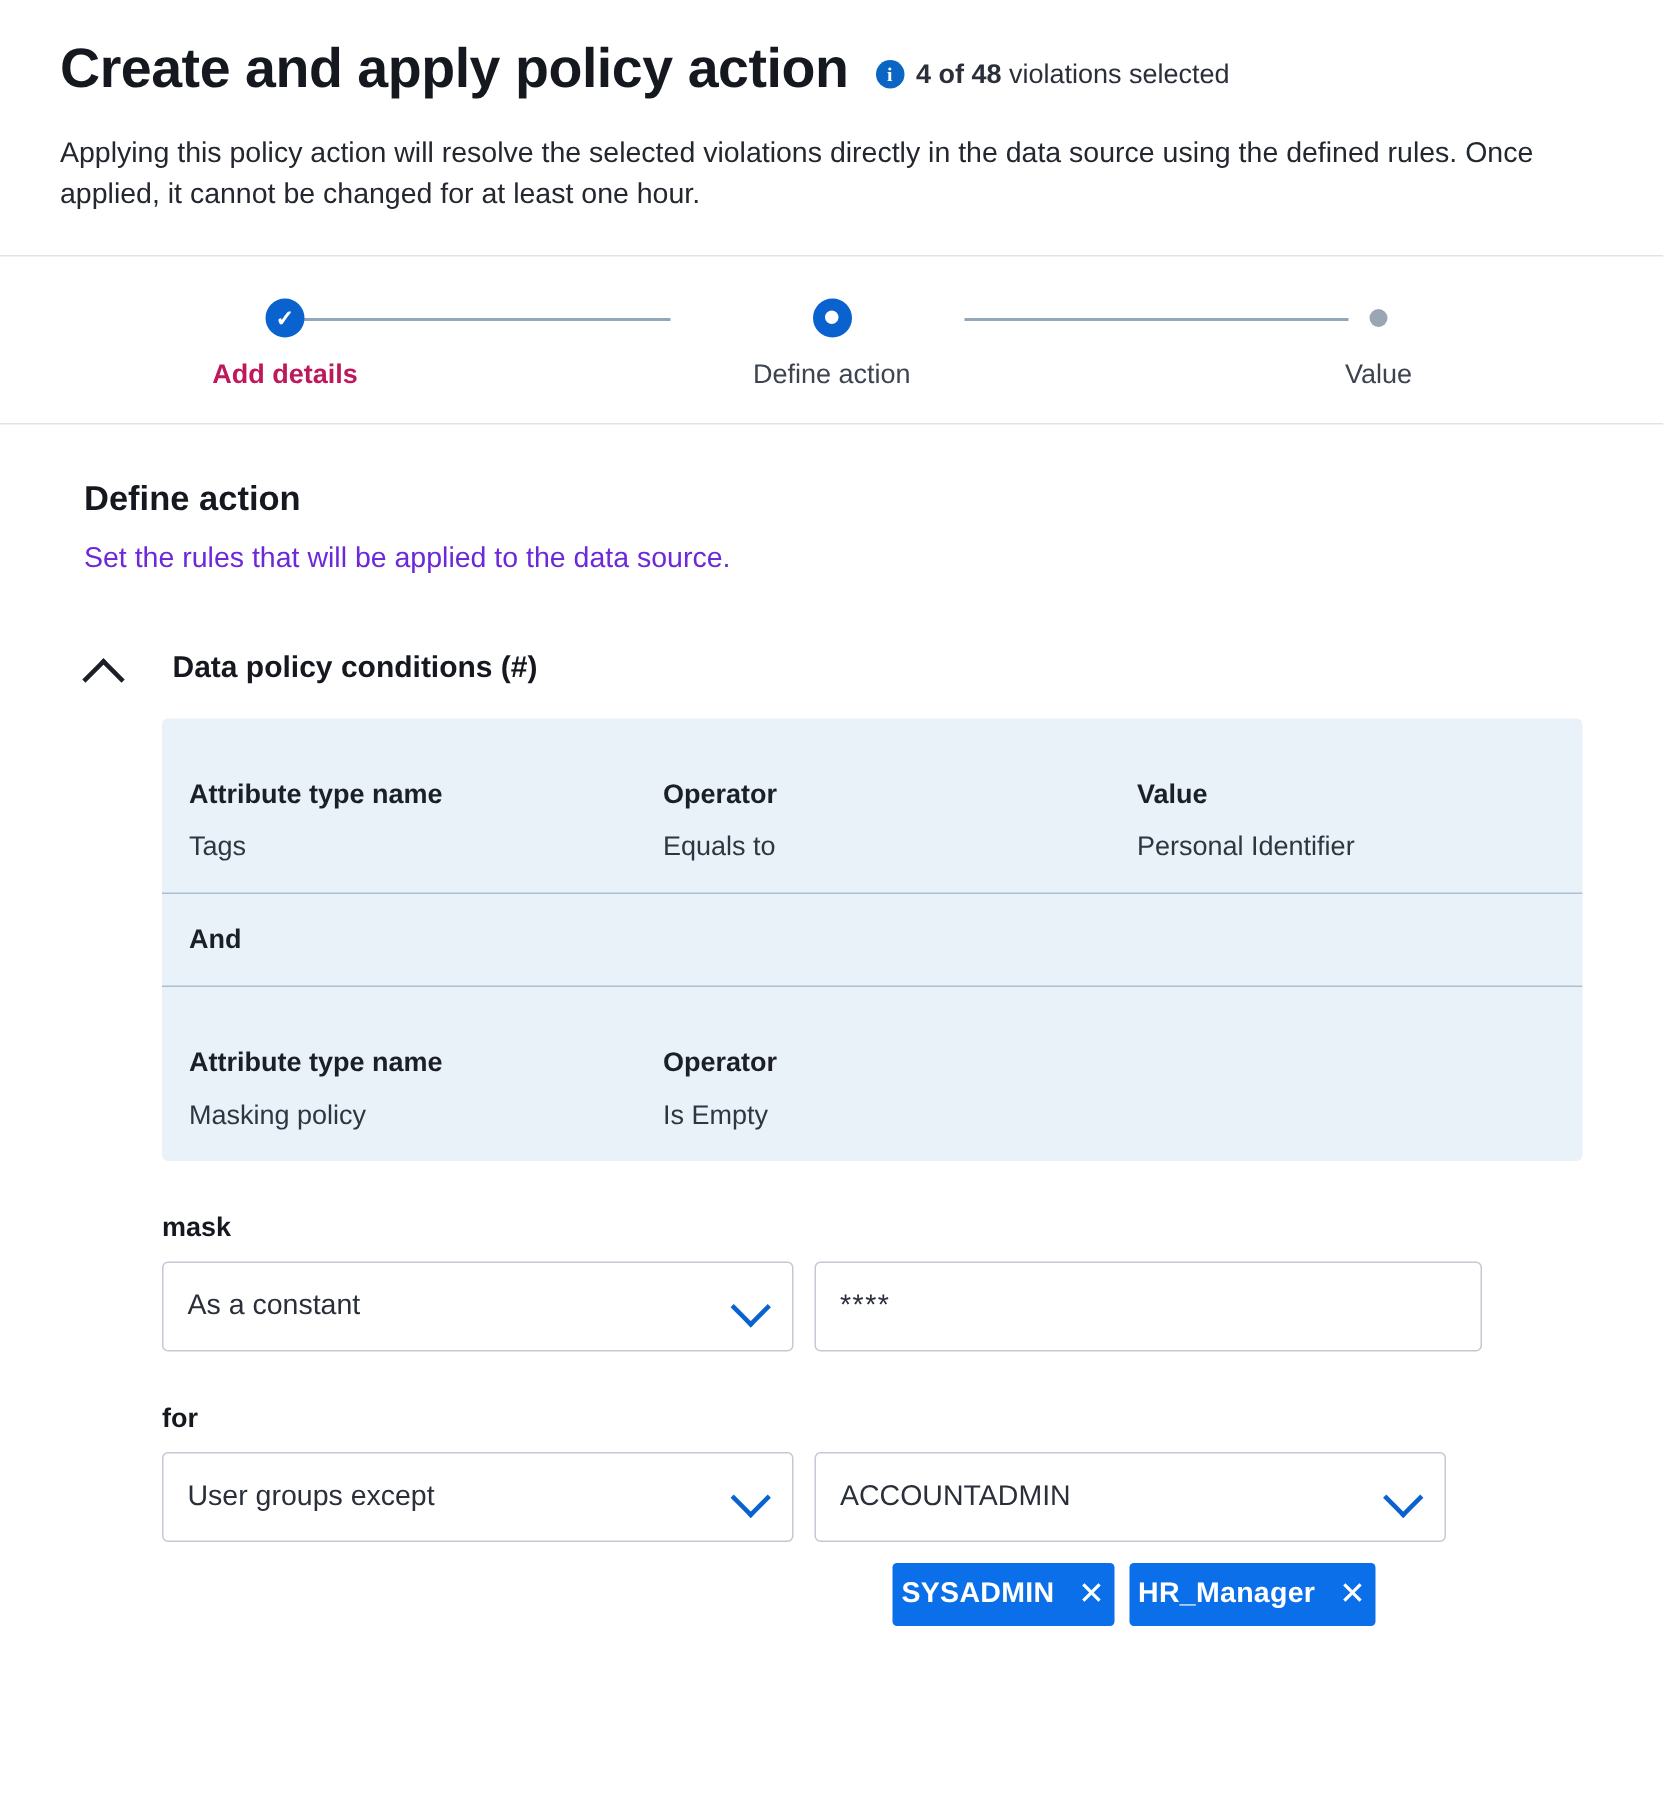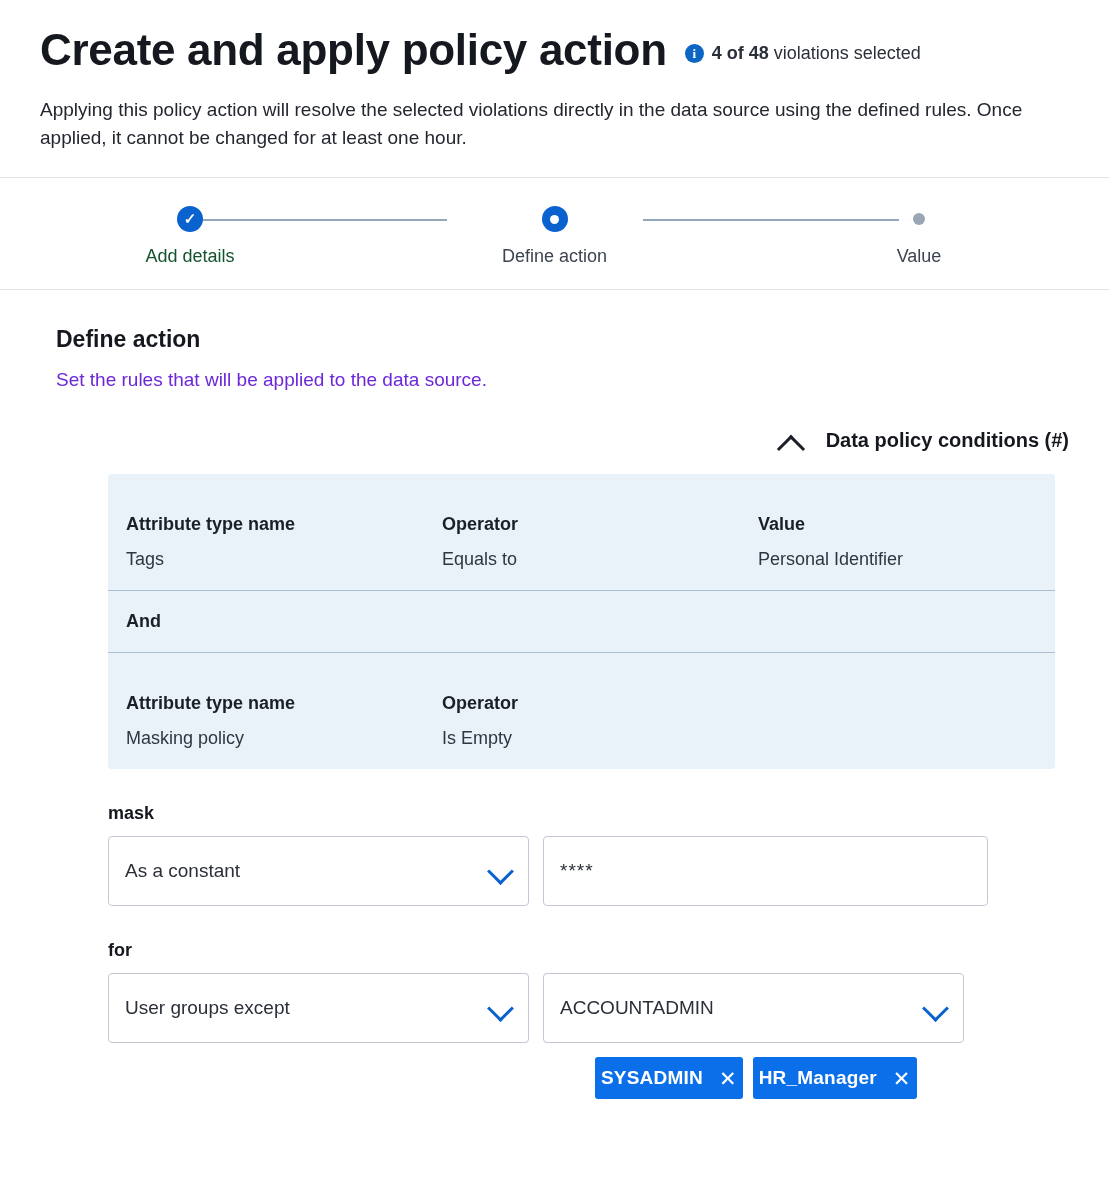--- a/index.html
+++ b/index.html
@@ -19,21 +19,21 @@
   
   .header {
     padding: 26px 40px 26px 40px;
   }
   .title-row {
     display: flex;
     align-items: center;
     gap: 18px;
   }
   .page-title {
-    font-size: 44px;
+    font-size: 37px;
     font-weight: bold;
     letter-spacing: -0.3px;
     color: #15181f;
     margin: 0;
     line-height: 1.1;
   }
   .info-badge {
     display: flex;
     align-items: center;
     gap: 8px;
@@ -119,22 +119,22 @@
     height: 12px;
     background: #9aa6b4;
     margin: 7px 0;
   }
   .step-label {
     margin-top: 14px;
     font-size: 18px;
     color: #3d4450;
   }
   .step-label.active {
-    font-weight: normal;
-    color: #14532d;
+    font-weight: bold;
+    color: #be185d;
   }
   .step-line {
     position: absolute;
     top: 13px;
     height: 2px;
     background: #93a7bb;
     z-index: 1;
   }
   .line-1 { left: 102px; right: 562px; }
   .line-2 { left: 543px; right: 110px; }
@@ -151,23 +151,22 @@
   }
   .section-sub {
     font-size: 19px;
     color: #6d28d9;
     margin: 16px 0 0 0;
   }
 
   .collapsible-head {
     display: flex;
     align-items: center;
-    gap: 22px;
-    margin-top: 38px;
-    justify-content: flex-end;
+    gap: 33px;
+    margin-top: 50px;
   }
   .chevron-up {
     width: 26px;
     height: 16px;
     position: relative;
     flex: none;
   }
   .chevron-up::before {
     content: "";
     position: absolute;
@@ -226,21 +225,21 @@
     font-size: 18px;
     font-weight: bold;
     color: #15181f;
     margin-bottom: 12px;
   }
   .field-row {
     display: flex;
     gap: 14px;
   }
   .control {
-    height: 70px;
+    height: 60px;
     border: 1px solid #c2c9d2;
     border-radius: 4px;
     background: #ffffff;
     display: flex;
     align-items: center;
     padding: 0 16px;
     font-size: 19px;
     color: #2a2f39;
   }
   .select {

